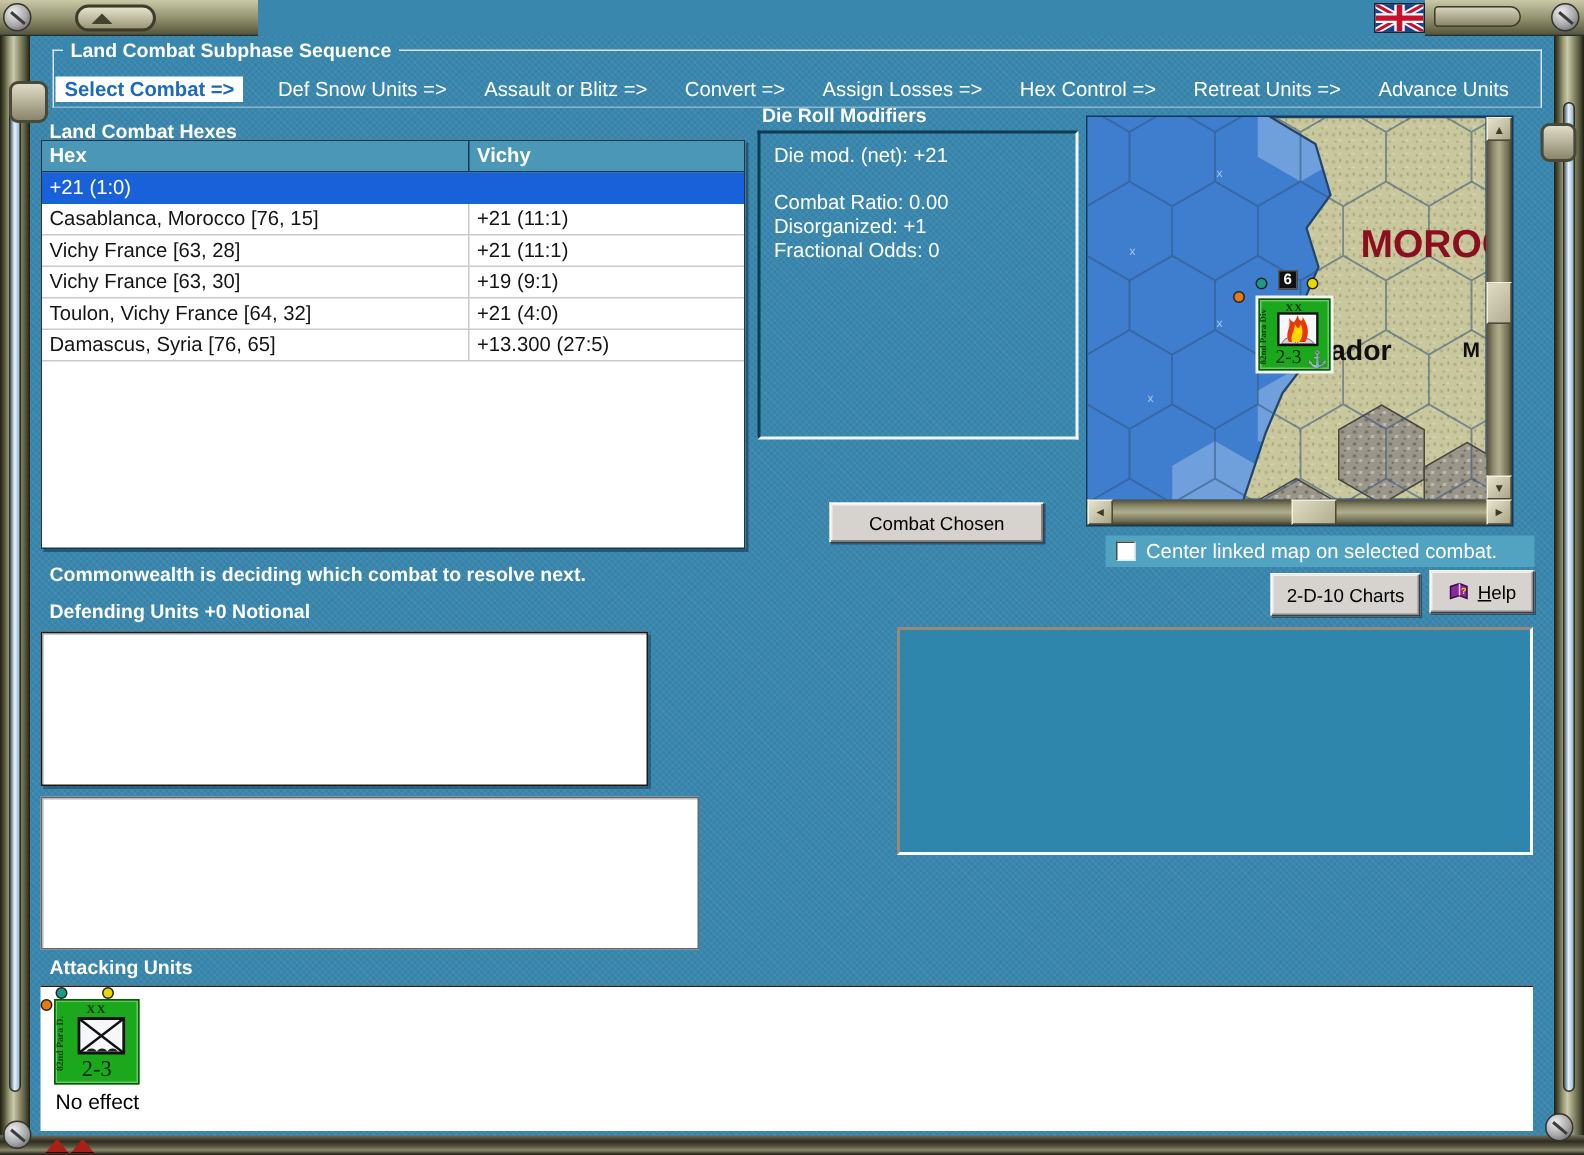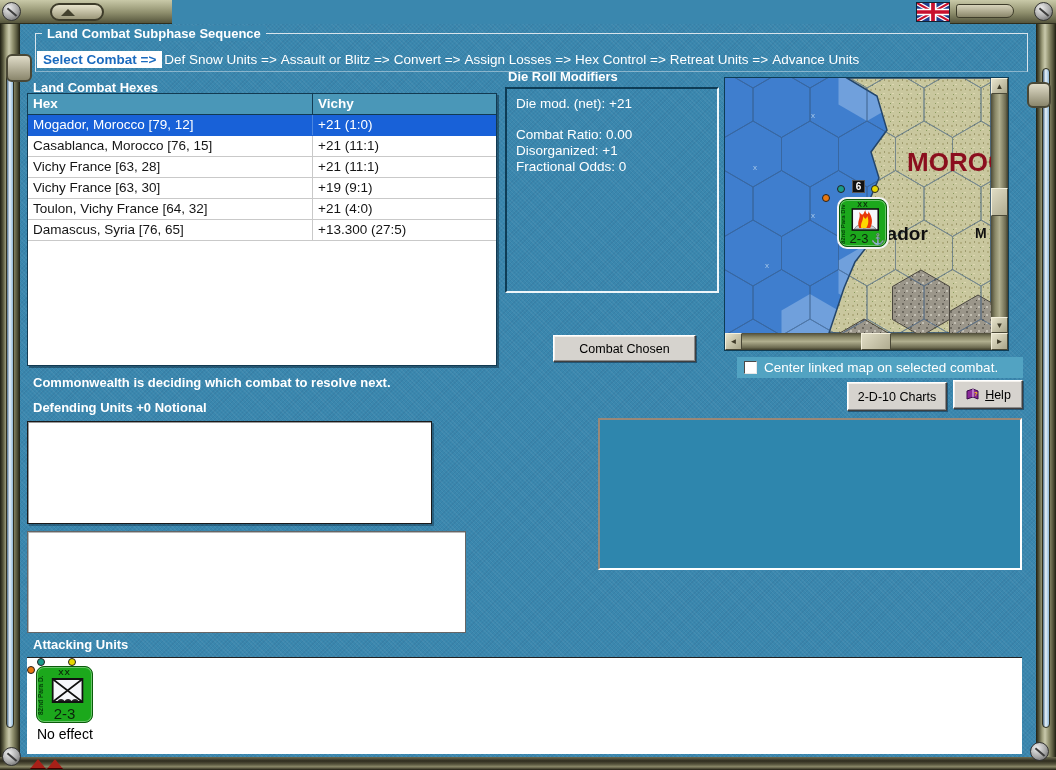--- a/index.html
+++ b/index.html
@@ -45,21 +45,21 @@
     background:linear-gradient(180deg,#e0dcc8,#8a866c);border:2px solid #4a4836;}
   .red-tri{position:absolute;width:16px;height:10px;background:#a82018;z-index:46;
     clip-path:polygon(0 100%,50% 0,100% 100%);border-bottom:1px solid #400;}
   
   .wlabel{position:absolute;color:#fff;font-weight:bold;font-size:13px;white-space:nowrap;z-index:5;}
   
   .groupbox{position:absolute;left:35px;top:33px;width:993px;height:39px;
     border:1px solid #d8e4ec;border-bottom-color:rgba(216,228,236,.5);z-index:2;}
   .grouptitle{position:absolute;left:42px;top:26px;background:#3a87ae;padding:0 5px;z-index:3;}
   .seqrow{position:absolute;left:37px;top:49px;width:971px;height:20px;display:flex;
-    justify-content:flex-start;align-items:center;z-index:4;}
+    justify-content:space-between;align-items:center;z-index:4;}
   .seq{color:#fff;font-size:13.5px;white-space:nowrap;padding:1px 2px;}
   .seq.active{background:#fff;color:#1a6abe;font-weight:bold;padding:1px 6px;}
   
   .hextable{position:absolute;left:27px;top:93px;width:470px;height:273px;background:#fff;
     border:1px solid #123a52;box-shadow:2px 2px 0 rgba(8,30,46,.45);z-index:5;font-size:13.5px;}
   .trow{display:flex;height:21px;line-height:20px;border-bottom:1px solid #c9c9c9;color:#151515;}
   .trow .c1{width:285px;padding-left:5px;border-right:1px solid #c9c9c9;overflow:hidden;white-space:nowrap;}
   .trow .c2{flex:1;padding-left:5px;overflow:hidden;white-space:nowrap;}
   .thead{background:#4a97b8;color:#fff;font-weight:bold;border-bottom:1px solid #123a52;}
   .thead .c1{border-right:1px solid #123a52;}
@@ -76,22 +76,22 @@
   .map-view{position:absolute;left:0;top:0;width:266px;height:255px;overflow:hidden;}
   .sb{position:absolute;background:linear-gradient(180deg,#4e4c38,#8a8868 25%,#b0ae8e 50%,#6e6c52 85%,#3e3c2a);}
   .sbv{right:0;top:0;width:17px;height:255px;background:linear-gradient(90deg,#4e4c38,#8a8868 25%,#b0ae8e 50%,#6e6c52 85%,#3e3c2a);}
   .sbh{left:0;bottom:0;width:283px;height:17px;}
   .sbtn{position:absolute;width:17px;height:16px;display:flex;align-items:center;justify-content:center;
     background:linear-gradient(135deg,#e8e4cc,#a8a488);border:1px solid;border-color:#f4f0dc #4a4836 #4a4836 #f4f0dc;
     font-size:8px;color:#3e3a28;}
   .sthumb{position:absolute;background:linear-gradient(135deg,#e0dcc4,#b0ac90);
     border:1px solid;border-color:#f4f0dc #4a4836 #4a4836 #f4f0dc;}
   
-  .unit{position:absolute;background:#1ca81c;border:1px solid #0a5a0a;border-radius:8px;
-    box-shadow:inset 0 0 0 1px rgba(255,255,255,.35);}
+  .unit{position:absolute;background:#1ca81c;border:1px solid #0a5a0a;border-radius:0;
+    box-shadow:inset 0 0 0 1px rgba(255,255,255,.35);font-family:Liberation Serif, serif;}
   .u-xx{position:absolute;top:1px;left:0;right:0;text-align:center;font-size:8px;font-weight:bold;color:#0a2e0a;letter-spacing:1px;}
   .u-sym{position:absolute;left:50%;transform:translateX(-42%);}
   .u-str{position:absolute;bottom:0;left:0;right:0;text-align:center;font-size:15px;color:#0c230c;}
   .u-side{position:absolute;left:0px;top:4px;bottom:2px;writing-mode:vertical-rl;transform:rotate(180deg);
     font-size:6.5px;font-weight:bold;color:#05400a;text-align:center;}
   .dot{position:absolute;width:8px;height:8px;border-radius:50%;border:1px solid #222;z-index:6;}
   .badge6{position:absolute;width:13px;height:13px;background:#111;border:1px solid #555;color:#fff;
     font-size:10px;font-weight:bold;display:flex;align-items:center;justify-content:center;z-index:6;}
   .anchor{position:absolute;right:1px;bottom:0;font-size:11px;color:#e07818;text-shadow:0 0 1px #7a3c00;}
   
@@ -136,21 +136,20 @@
     <span class="seq">Advance Units</span>
   </div>
 
   <div class="wlabel" style="left:33px;top:80px;">Land Combat Hexes</div>
   <div class="hextable">
     <div class="trow thead">
       <div class="c1">Hex</div>
       <div class="c2">Vichy</div>
     </div>
     <div class="trow sel">
-      <div class="c1">Mogador, Morocco [79, 12]</div>
       <div class="c2">+21 (1:0)</div>
     </div>
     <div class="trow">
       <div class="c1">Casablanca, Morocco [76, 15]</div>
       <div class="c2">+21 (11:1)</div>
     </div>
     <div class="trow">
       <div class="c1">Vichy France [63, 28]</div>
       <div class="c2">+21 (11:1)</div>
     </div>

